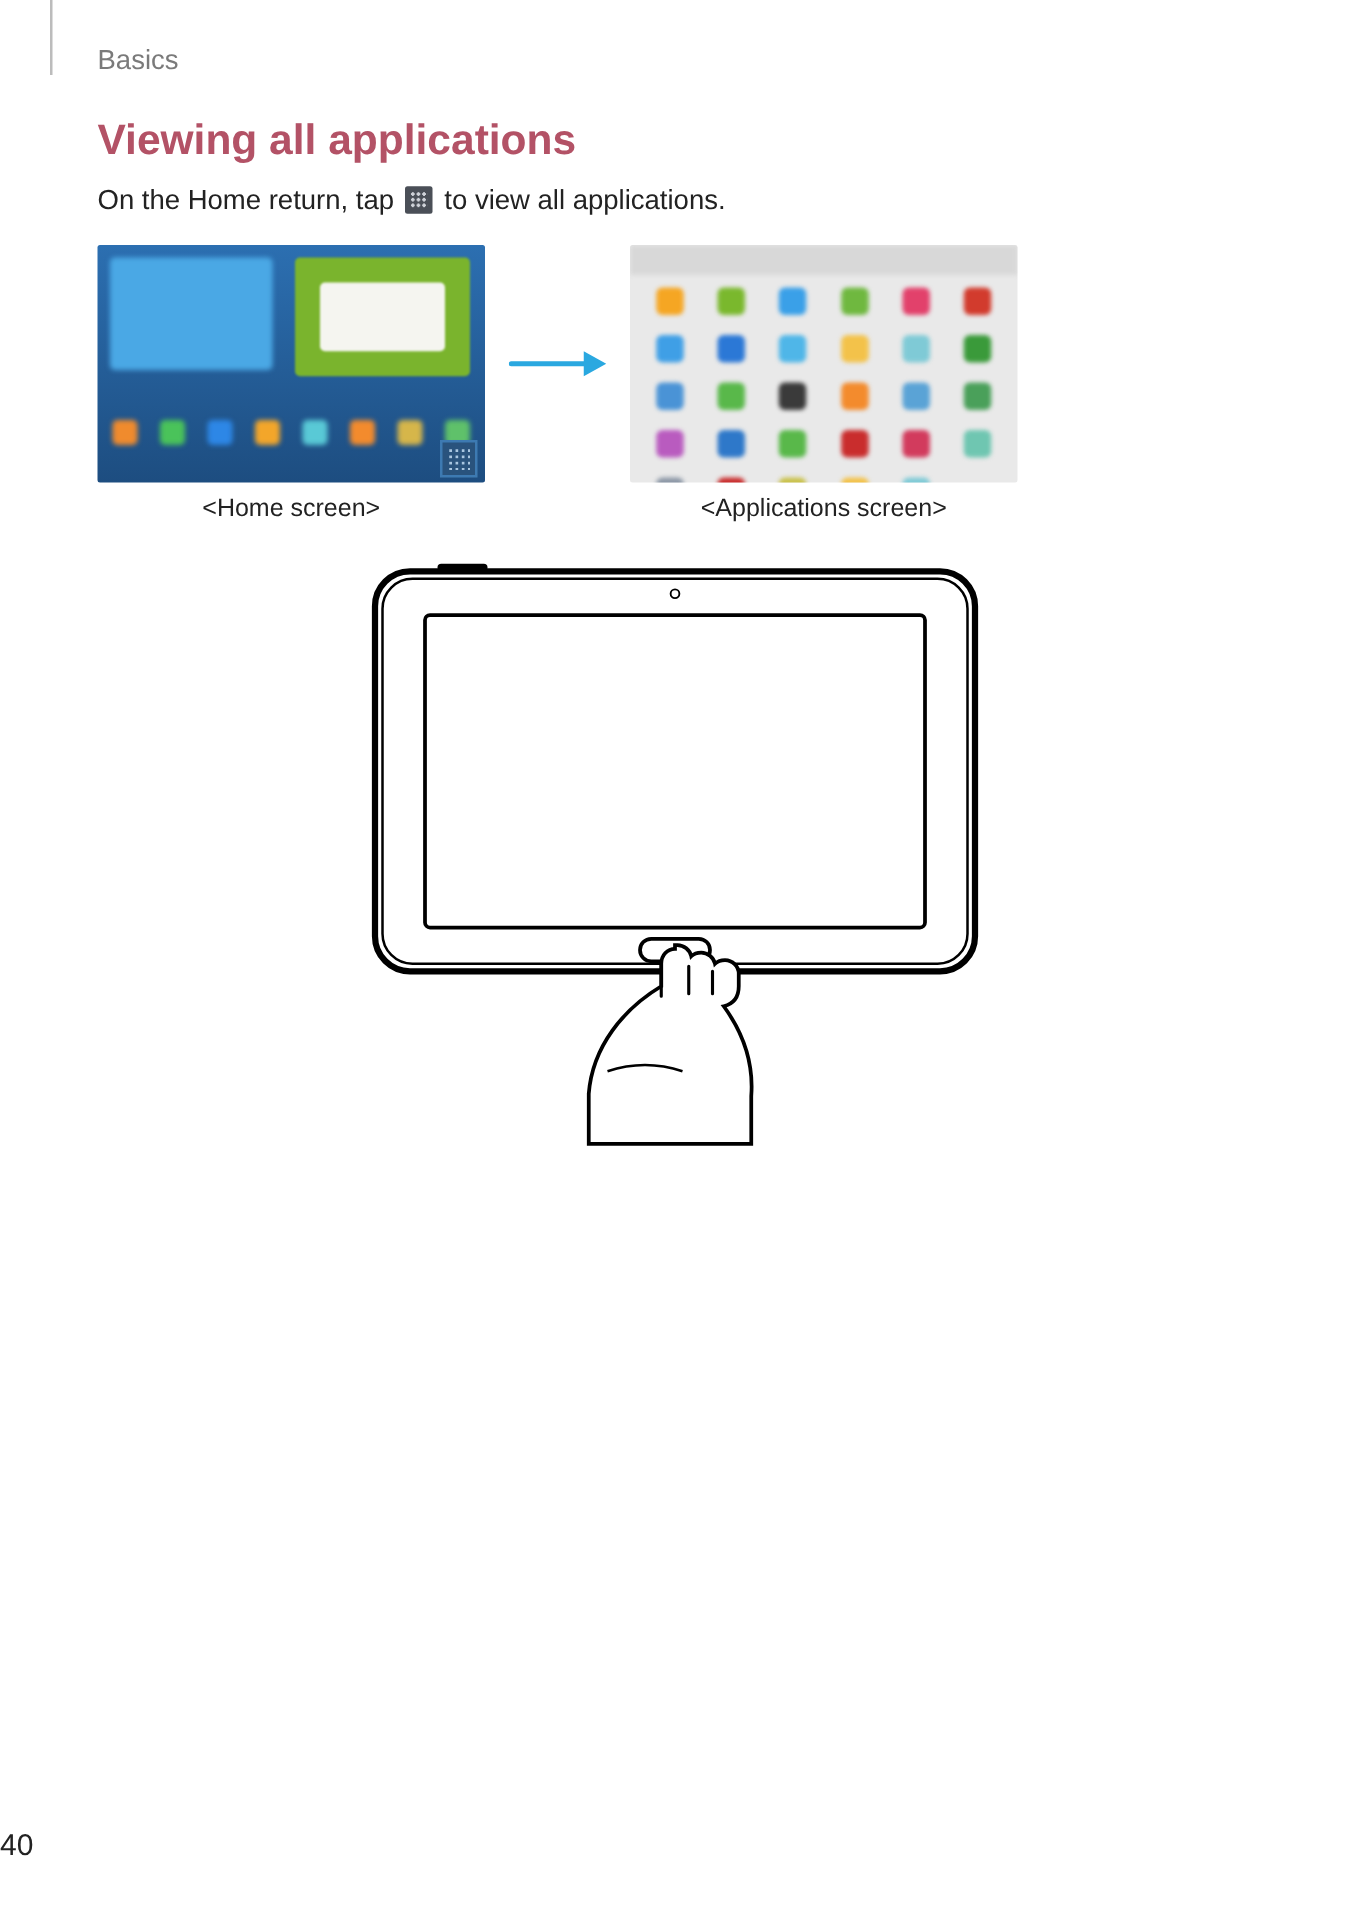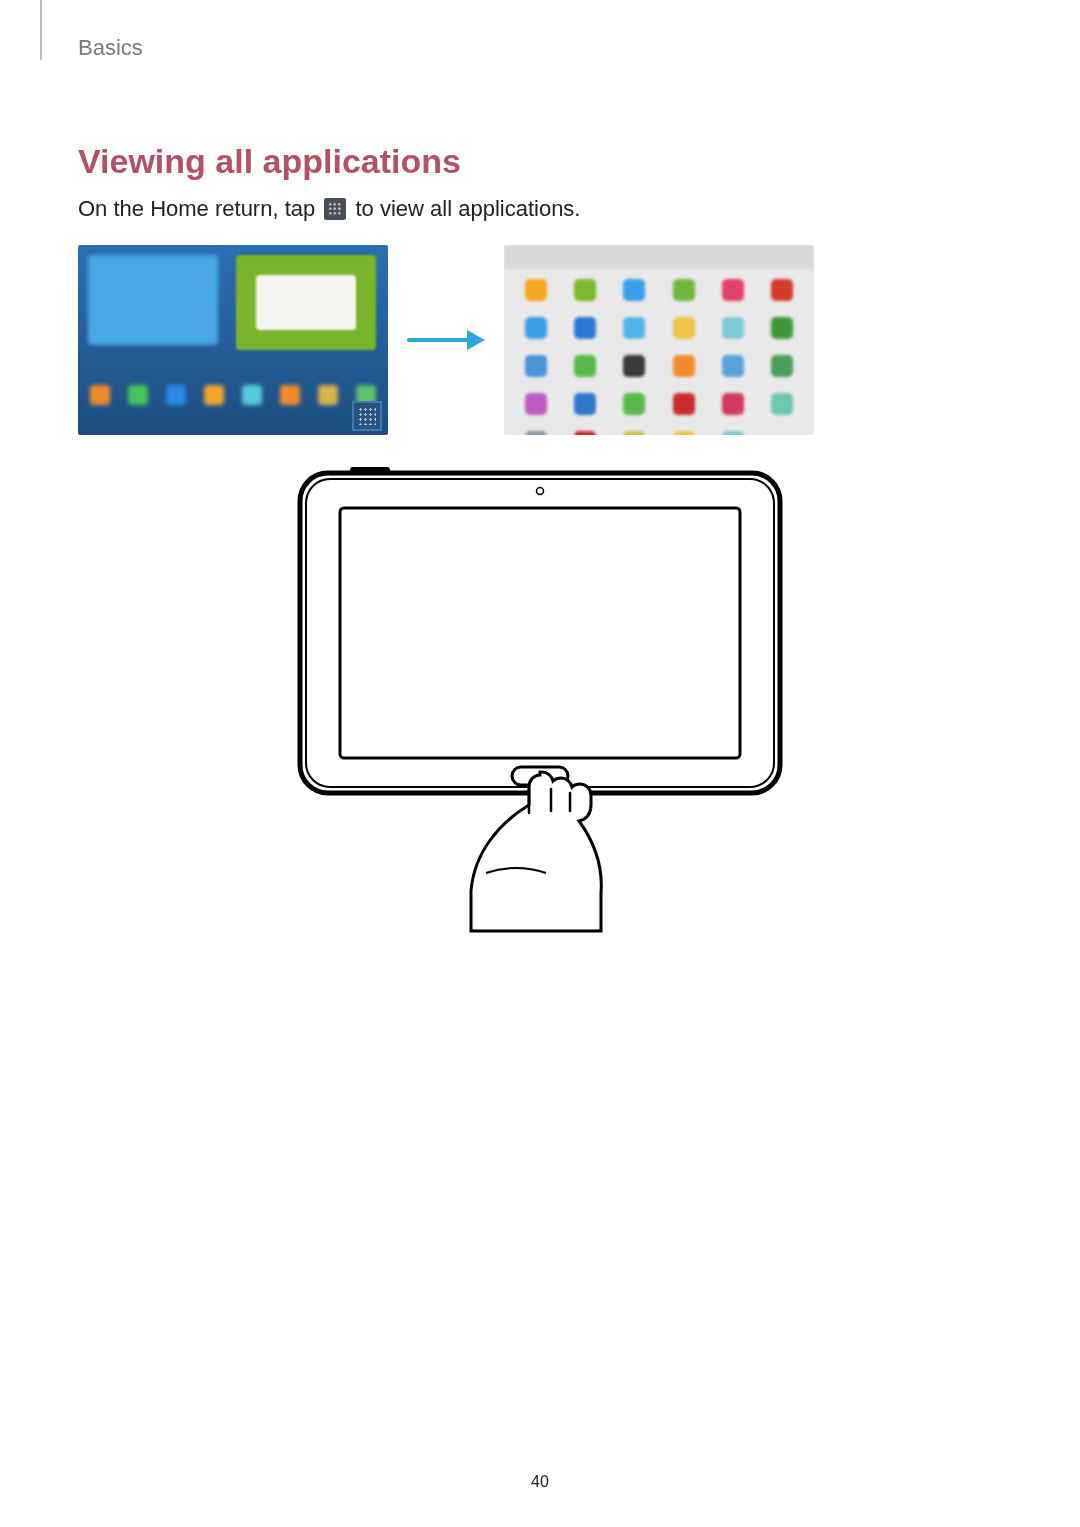--- a/index.html
+++ b/index.html
@@ -1,19 +1,19 @@
 <!DOCTYPE html>
 <html><head>
 <meta charset="utf-8">
 <style>
   html,body{margin:0;padding:0;background:#fff;color:#222;font-family:"Segoe UI","Helvetica Neue",Arial,sans-serif}
   .page{width:1080px;height:1527px;position:relative;margin:0 auto;box-sizing:border-box;padding:40px 78px 32px 78px}
   .header-rule{position:absolute;left:40px;top:0;width:2px;height:60px;background:#bcbcbc}
   .section-label{position:absolute;left:78px;top:35px;font-size:22px;color:#7a7a7a}
-  .h2{color:#b35266;font-weight:700;font-size:34px;margin:102px 0 8px 0}
+  .h2{color:#b35266;font-weight:700;font-size:34px;margin:53px 0 8px 0}
   .para{font-size:22px;line-height:1.45;margin:12px 0;color:#222}
   .inline-icon{display:inline-block;width:22px;height:22px;vertical-align:-4px;background:#4a4f57;border-radius:2px;position:relative;margin:0 3px}
   .inline-icon::before{content:"";position:absolute;inset:4px;background-image:
      radial-gradient(circle,#cfd2d8 1.2px,transparent 1.3px);background-size:4.5px 4.5px}
   .row{display:flex;align-items:center;gap:18px;margin:20px 0 10px}
   .thumb{width:310px;height:190px;border-radius:2px;overflow:hidden;position:relative;flex:0 0 auto}
   .home-screen{background:linear-gradient(#2c6fb1,#1d4d80)}
   .home-widget{position:absolute;left:10px;top:10px;width:130px;height:90px;background:#4aa8e5;border-radius:4px;filter:blur(2px)}
   .home-book{position:absolute;right:12px;top:10px;width:140px;height:95px;background:#7ab42d;border-radius:4px;filter:blur(1px)}
   .home-book::after{content:"";position:absolute;left:20px;top:20px;right:20px;bottom:20px;background:#f5f5f0;border-radius:4px}
@@ -31,21 +31,21 @@
   .corner-apps::before{content:"";position:absolute;inset:4px;background-image:radial-gradient(circle,#a8c6e0 1.2px,transparent 1.3px);background-size:5px 5px}
   .arrow{flex:0 0 auto;width:80px;height:40px;display:flex;align-items:center;justify-content:center}
   .apps-screen{background:#e9e9e9}
   .apps-tabs{position:absolute;left:0;right:0;top:0;height:24px;background:#d8d8d8;filter:blur(1.5px)}
   .apps-grid{position:absolute;left:16px;right:16px;top:34px;bottom:10px;display:grid;grid-template-columns:repeat(6,1fr);grid-auto-rows:30px;gap:8px 18px;filter:blur(1.5px)}
   .apps-grid i{width:22px;height:22px;border-radius:5px;justify-self:center}
   .caption-row{display:flex;margin-top:6px}
   .caption{width:310px;text-align:center;font-size:20px;color:#222}
   .caption-gap{width:116px}
   .tablet-wrap{display:flex;justify-content:center;margin-top:18px}
-  .page-num{position:absolute;left:0;right:0;bottom:36px;text-align:center;font-size:16px;color:#222}
+  .page-num{position:absolute;left:0;right:0;bottom:36px;font-size:24px;color:#222}
 </style>
 </head>
 <body>
 
 <div class="page">
 
   <div class="header-rule"></div>
   <div class="section-label">Basics</div>
 
   <h2 class="h2">Viewing all applications</h2>
@@ -110,20 +110,25 @@
           <i style="background: rgb(111, 198, 177);"></i>
           <i style="background: rgb(140, 151, 166);"></i>
           <i style="background: rgb(201, 45, 45);"></i>
           <i style="background: rgb(201, 193, 74);"></i>
           <i style="background: rgb(243, 194, 74);"></i>
           <i style="background: rgb(127, 202, 214);"></i>
         </div>
     </div>
   </div>
 
+  <div class="caption-row">
+    <div class="caption">&lt;Home screen&gt;</div>
+    <div class="caption-gap"></div>
+    <div class="caption">&lt;Applications screen&gt;</div>
+  </div>
 
 
   <div class="tablet-wrap">
     <svg width="500" height="480" viewBox="0 0 500 480">
 
       <rect x="10" y="20" width="480" height="320" rx="28" ry="28" fill="#fff" stroke="#000" stroke-width="5"></rect>
       <rect x="16" y="26" width="468" height="308" rx="24" ry="24" fill="none" stroke="#000" stroke-width="2"></rect>
 
       <rect x="60" y="14" width="40" height="6" rx="3" fill="#000"></rect>
 

